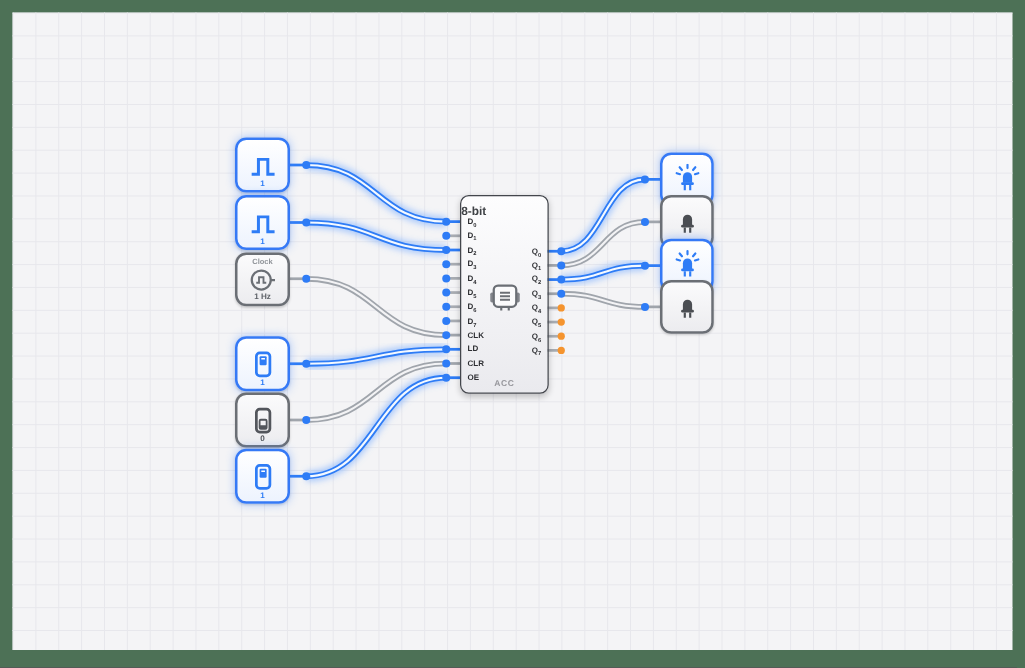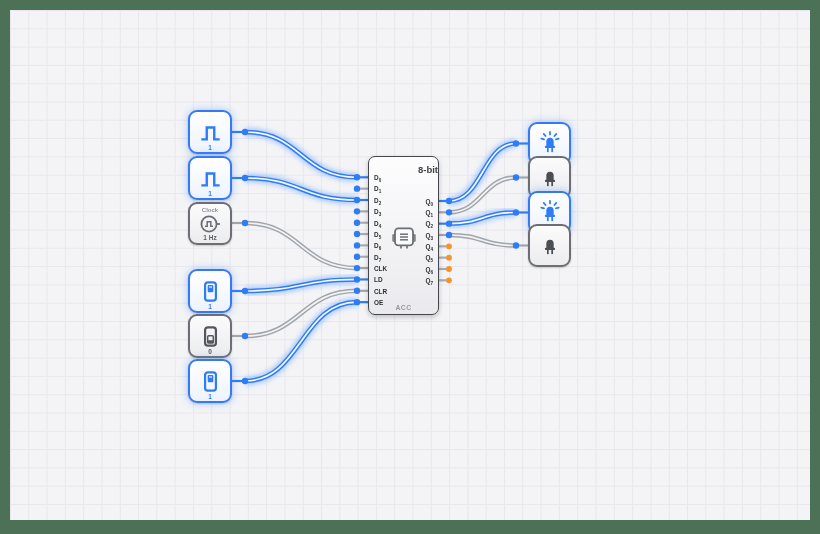--- a/index.html
+++ b/index.html
@@ -15,21 +15,21 @@
   .state-off{border:2px solid #6b6f75;background:linear-gradient(180deg,#fbfbfc,#ececef);
     box-shadow:0 1px 2px rgba(0,0,0,.18);color:#53565c;}
   .comp .icon{display:block;}
   .comp .val{position:absolute;bottom:1px;left:0;width:100%;text-align:center;font-size:6.5px;font-weight:700;}
   .clock .name{position:absolute;top:2.5px;left:0;width:100%;text-align:center;font-size:6px;font-weight:700;color:#8f9398;}
   .clock .freq{position:absolute;bottom:2.5px;left:0;width:100%;text-align:center;font-size:6.5px;font-weight:700;color:#5c6066;}
   .state-on .paddle-off{display:none}
   .state-off .paddle-on{display:none}
   #register{position:absolute;left:368px;top:156px;width:69px;height:157px;border:1.6px solid #43464c;border-radius:7px;
     background:linear-gradient(180deg,#fdfdfe,#eaeaee);box-shadow:0 2px 5px rgba(0,0,0,.22);z-index:5;}
-  #register .title{position:absolute;top:7px;left:0;width:100%;text-align:right;font-size:9.5px;font-weight:700;color:#3f4246;}
+  #register .title{position:absolute;top:7px;left:0;width:100%;text-align:left;font-size:9.5px;font-weight:700;color:#3f4246;}
   #register .acc{position:absolute;bottom:3px;left:0;width:100%;text-align:center;font-size:6.8px;font-weight:700;color:#97979c;letter-spacing:.5px;}
   #register .chip{position:absolute;left:50%;top:68px;transform:translateX(-50%);}
   .pinlabel{position:absolute;font-size:6.4px;font-weight:700;color:#2e2f33;line-height:1;}
   .pinlabel sub{font-size:4.6px;}
   .pin-left{left:5px;}
   .pin-right{right:5px;}
   .led-box{position:absolute;left:528px;width:43px;height:43px;box-sizing:border-box;border-radius:9px;
     display:flex;align-items:center;justify-content:center;}
 </style>
 </head>

